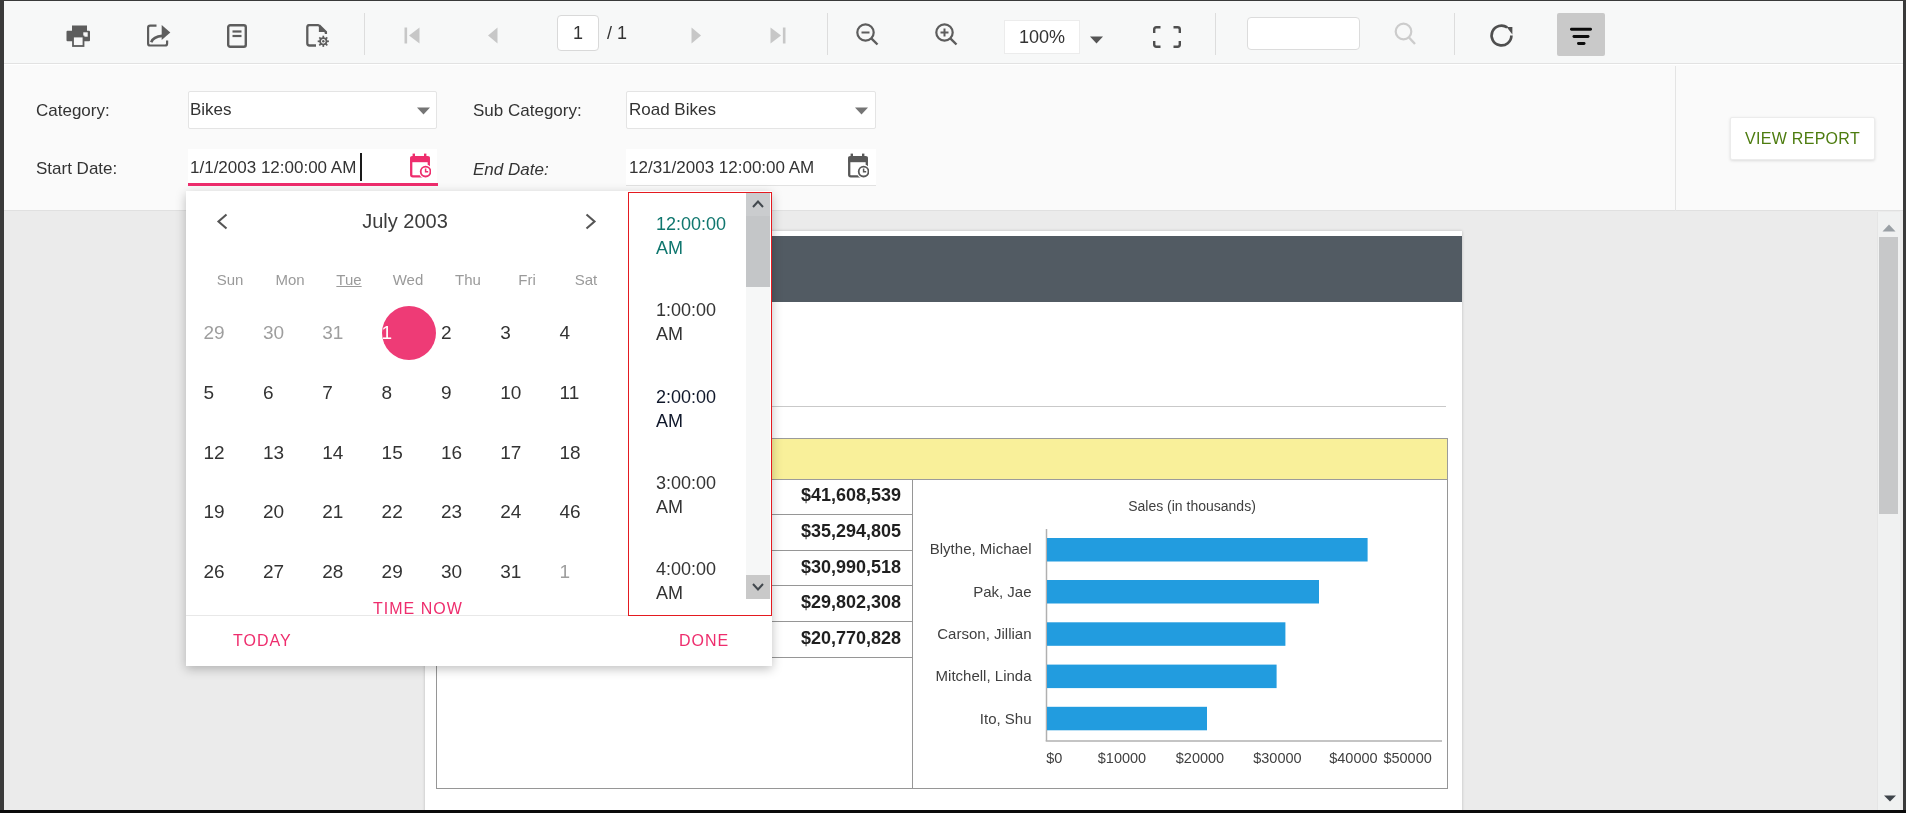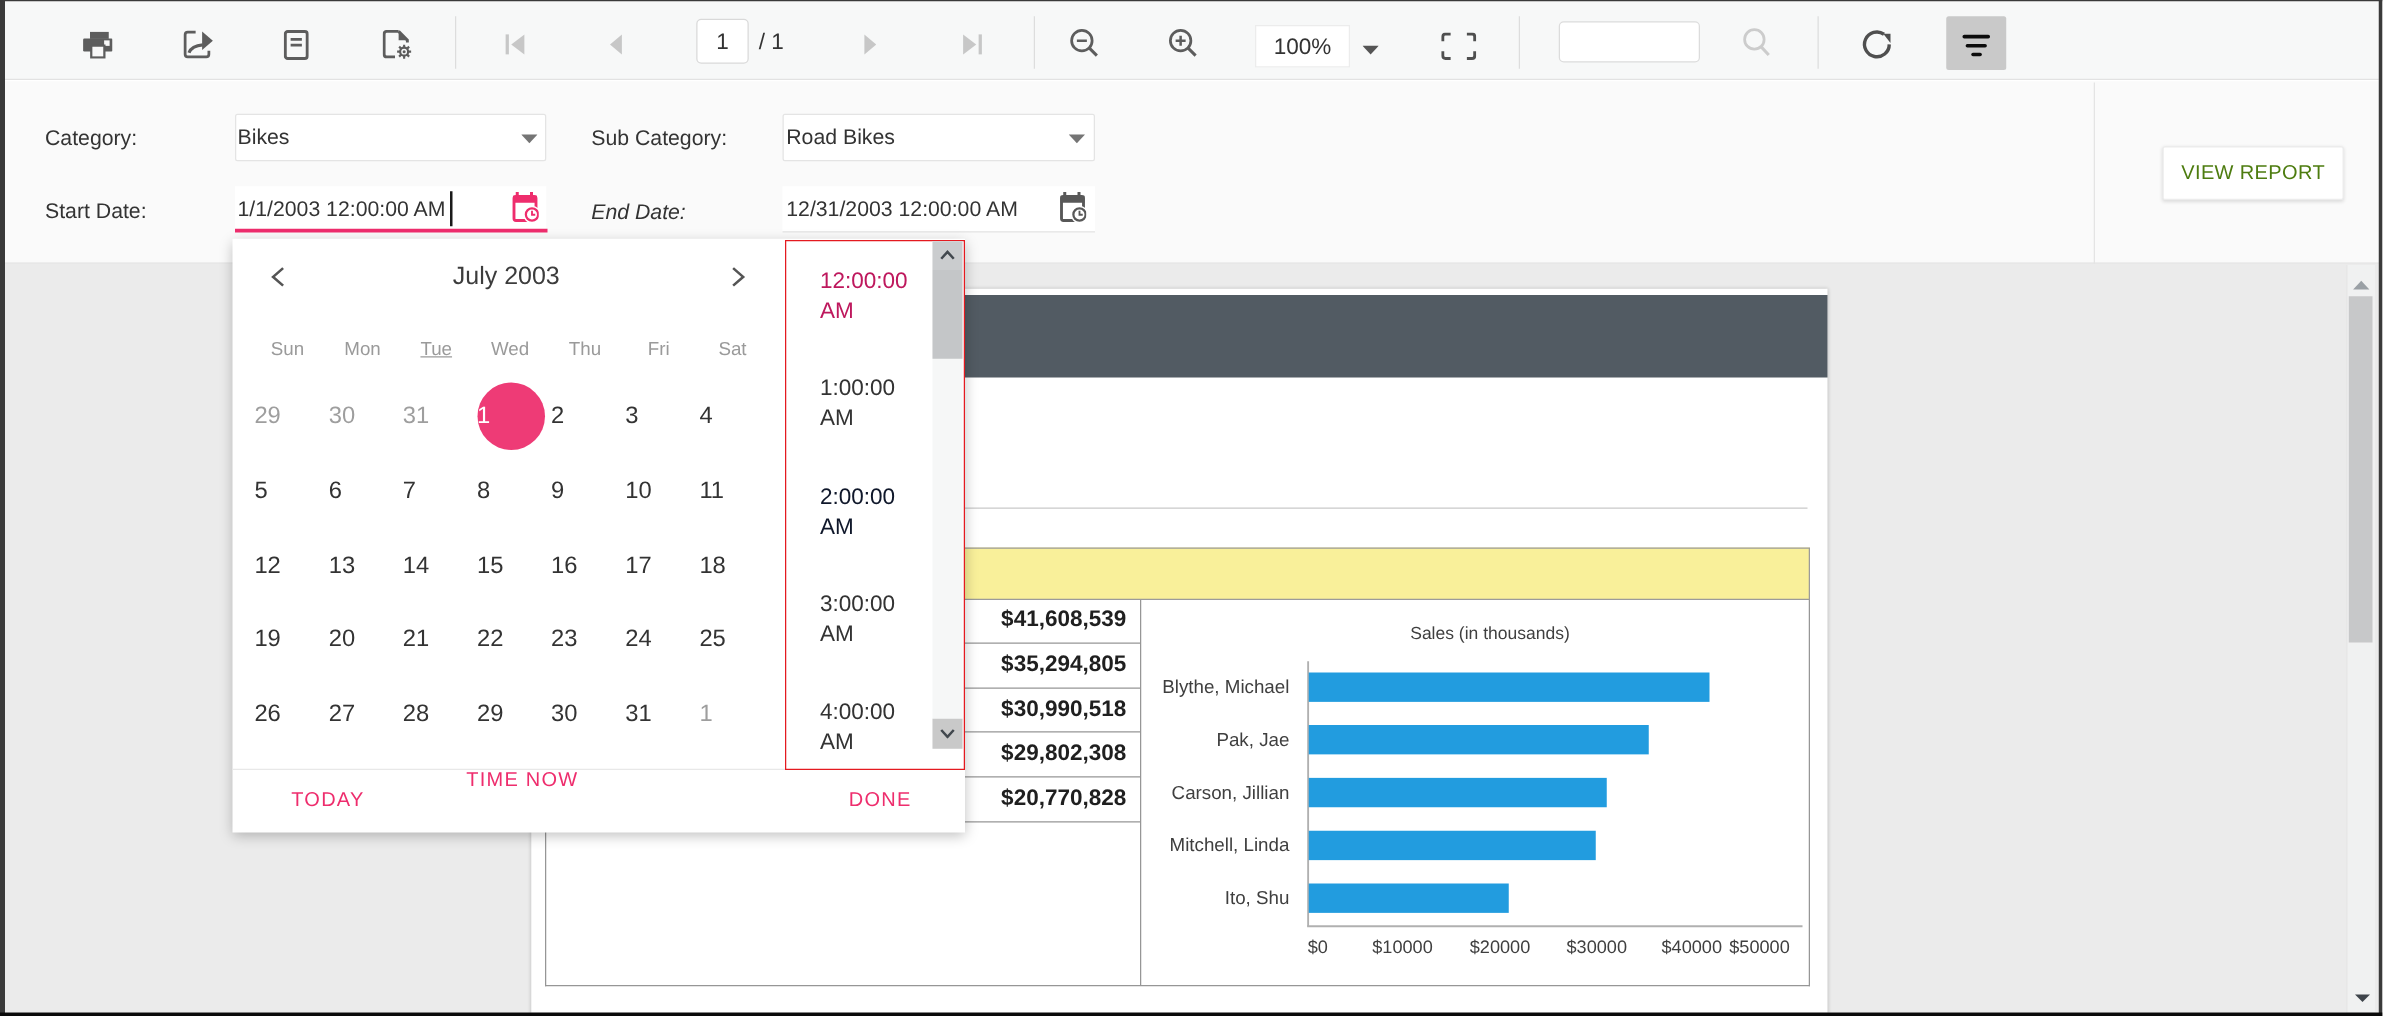--- a/index.html
+++ b/index.html
@@ -37,21 +37,21 @@
 .val{font-size:18px;font-weight:bold;color:#1f1f1f;width:120px;text-align:right;height:21px;line-height:21px;}
 
 #vsb{left:1877px;top:212px;width:23px;height:598px;background:#f0f1f1;border-left:1px solid #e5e5e5;}
 #vsb-thumb{left:1879px;top:237px;width:19px;height:277px;background:#c7c8c9;}
 
 #popup{left:186px;top:191px;width:586px;height:475px;background:#fff;box-shadow:0 3px 10px rgba(0,0,0,0.25);z-index:10;}
 #timebox{left:628px;top:192px;width:144px;height:424px;background:#fff;border:1px solid #e41a20;z-index:12;}
 .cal-day{font-size:19px;color:#333;width:54px;height:54px;text-align:left;line-height:54px;}
 .cal-wd{font-size:15px;color:#9a9a9a;width:60px;text-align:center;}
 .cal-day.cal-muted{color:#9e9e9e;}
-.pink{color:#be185d;}
+.pink{color:#0f766e;}
 .calbtn{font-size:16px;color:#ee2d6d;letter-spacing:1px;white-space:nowrap;}
 .titem{font-size:18px;line-height:24px;}
 </style>
 </head>
 <body>
 <div class="abs" id="toolbar"></div>
 <div class="abs" id="params"></div>
 <div class="abs" id="content"></div>
 
 <div class="abs" id="page"></div>
@@ -309,33 +309,33 @@
   <div class="abs cal-day" style="left:381.6px;top:425.5px;">15</div>
   <div class="abs cal-day" style="left:440.9px;top:425.5px;">16</div>
   <div class="abs cal-day" style="left:500.2px;top:425.5px;">17</div>
   <div class="abs cal-day" style="left:559.5px;top:425.5px;">18</div>
   <div class="abs cal-day" style="left:203.5px;top:485px;">19</div>
   <div class="abs cal-day" style="left:263px;top:485px;">20</div>
   <div class="abs cal-day" style="left:322.3px;top:485px;">21</div>
   <div class="abs cal-day" style="left:381.6px;top:485px;">22</div>
   <div class="abs cal-day" style="left:440.9px;top:485px;">23</div>
   <div class="abs cal-day" style="left:500.2px;top:485px;">24</div>
-  <div class="abs cal-day" style="left:559.5px;top:485px;">25</div>
+  <div class="abs cal-day" style="left:559.5px;top:485px;">46</div>
   <div class="abs cal-day" style="left:203.5px;top:544.5px;">26</div>
   <div class="abs cal-day" style="left:263px;top:544.5px;">27</div>
   <div class="abs cal-day" style="left:322.3px;top:544.5px;">28</div>
   <div class="abs cal-day" style="left:381.6px;top:544.5px;">29</div>
   <div class="abs cal-day" style="left:440.9px;top:544.5px;">30</div>
   <div class="abs cal-day" style="left:500.2px;top:544.5px;">31</div>
   <div class="abs cal-day cal-muted" style="left:559.5px;top:544.5px;">1</div>
   </div>
 
   <div class="abs" style="left:186px;top:615px;width:442px;height:1px;background:#e8e8e8;"></div>
   <div class="abs calbtn" style="left:233px;top:632px;">TODAY</div>
-  <div class="abs calbtn" style="left:373px;top:616px;">TIME NOW</div>
+  <div class="abs calbtn" style="left:373px;top:600px;">TIME NOW</div>
   <div class="abs calbtn" style="left:679px;top:632px;">DONE</div>
 </div>
 <div class="abs" id="timebox"></div>
 <div id="timecontent" style="position:absolute;left:0;top:0;z-index:13;">
 
   <div class="abs titem pink" style="left:656px;top:212px;width:85px;">12:00:00 AM</div>
   <div class="abs titem" style="left:656px;top:298px;width:80px;color:#333;">1:00:00 AM</div>
   <div class="abs titem" style="left:656px;top:384.5px;width:80px;color:#0f172a;">2:00:00 AM</div>
   <div class="abs titem" style="left:656px;top:470.5px;width:80px;color:#333;">3:00:00 AM</div>
   <div class="abs titem" style="left:656px;top:557px;width:80px;color:#333;">4:00:00 AM</div>

